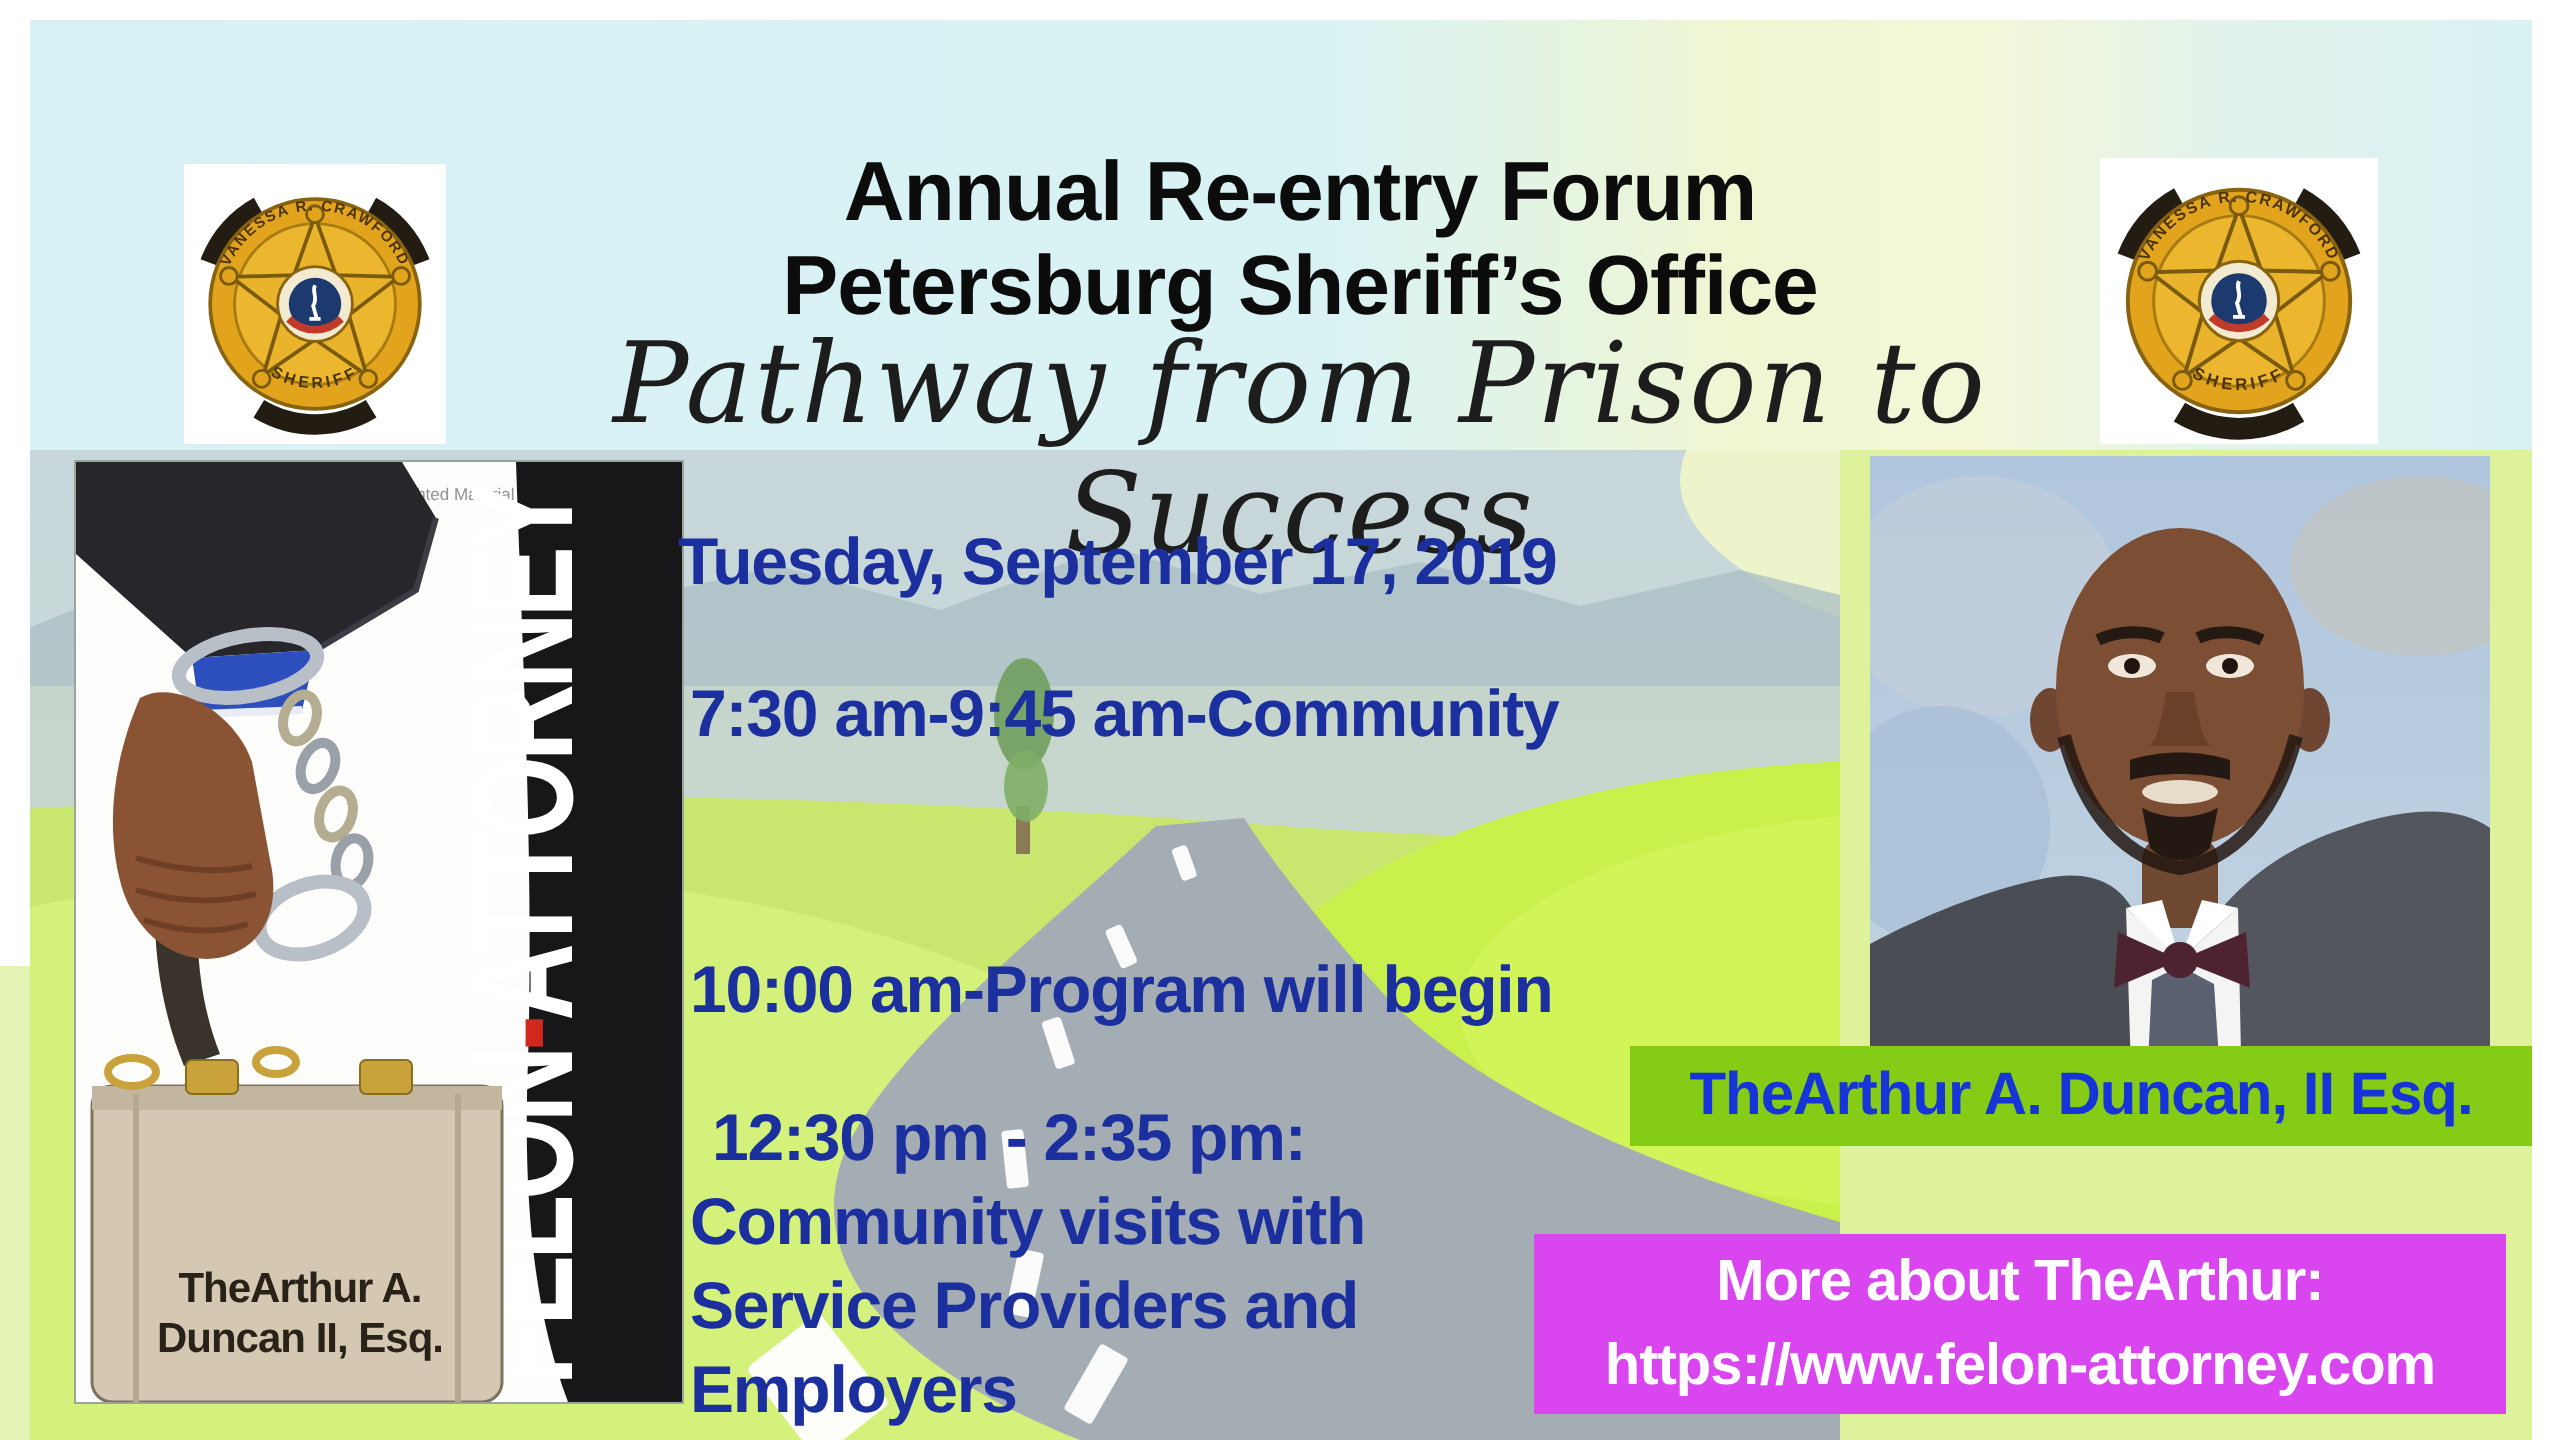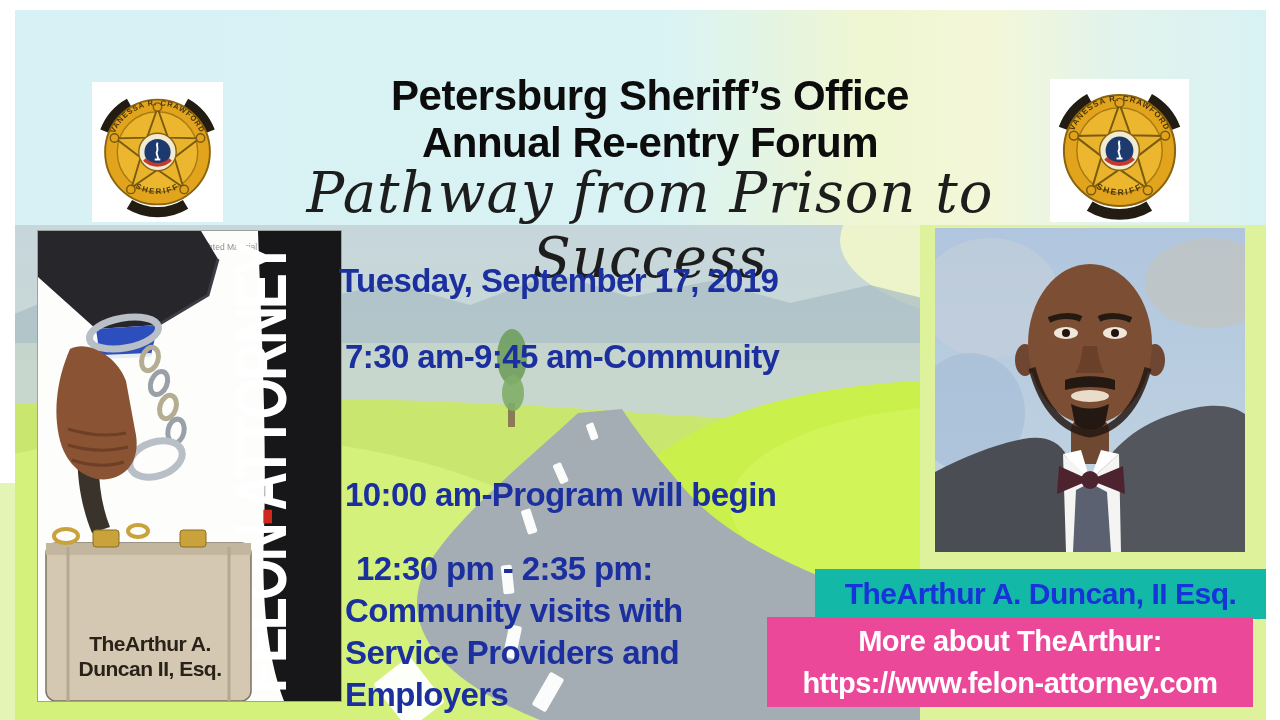--- a/index.html
+++ b/index.html
@@ -20,25 +20,25 @@
     left:260px;top:160px;width:780px;text-align:center;
     font-family:"DejaVu Serif",serif;font-style:italic;
     font-size:56px;color:#1d1d1d;letter-spacing:1px;
   }
   .badge-box{background:#ffffff;}
   .sched{
     font-size:33px;font-weight:700;color:#1b2f9f;letter-spacing:-0.6px;white-space:nowrap;
   }
   .photo-panel{left:920px;top:225px;width:346px;height:495px;background:#def29b;}
   .caption-band{
-    left:815px;top:569px;width:451px;height:50px;background:#14b8a6;
+    left:815px;top:523px;width:451px;height:50px;background:#84cc16;
     text-align:center;line-height:50px;font-size:30px;font-weight:700;color:#1634d8;letter-spacing:-0.5px;
   }
   .green-box{
-    left:767px;top:617px;width:486px;height:90px;background:#ec4899;
+    left:767px;top:617px;width:486px;height:90px;background:#d946ef;
     color:#ffffff;text-align:center;font-weight:700;font-size:29px;line-height:42px;padding-top:3px;box-sizing:border-box;
     letter-spacing:-0.5px;
   }
   .book{left:37px;top:230px;width:303px;height:470px;border:1px solid #9aa49c;background:#fdfdfb;}
   svg text{font-family:"Liberation Sans",sans-serif;}
 </style>
 </head>
 <body>
 
 <div class="stage">
@@ -155,22 +155,22 @@
       <text font-size="8" font-weight="700" fill="#4a3408" letter-spacing="1">
         <textPath href="#arcT2" startOffset="50%" text-anchor="middle">VANESSA R. CRAWFORD</textPath>
       </text>
       <text font-size="8.5" font-weight="700" fill="#4a3408" letter-spacing="2">
         <textPath href="#arcB2" startOffset="50%" text-anchor="middle">SHERIFF</textPath>
       </text>
     </svg>
   </div>
 
   <div class="abs title">
+    <div>Annual Re-entry Forum</div>
     <div>Petersburg Sheriff’s Office</div>
-    <div>Annual Re-entry Forum</div>
   </div>
   <div class="abs tagline">Pathway from Prison to Success</div>
 
   <div class="abs book">
     <svg width="303" height="470" viewBox="0 0 303 470">
       <rect x="0" y="0" width="303" height="470" fill="#fdfdfb"></rect>
       <text x="180" y="19" font-size="8.5" fill="#909090" text-anchor="middle">Copyrighted Material</text>
 
       <path fill="#17171a" d="M 220,0 L 303,0 L 303,470 L 246,470 C 231,430 223,378 226,300 C 229,200 223,92 220,0 Z"></path>
       <text transform="translate(248,462) rotate(-90) scale(1,1.3)" font-size="56" font-weight="900" letter-spacing="-3" textLength="450" lengthAdjust="spacingAndGlyphs" fill="#ffffff">

